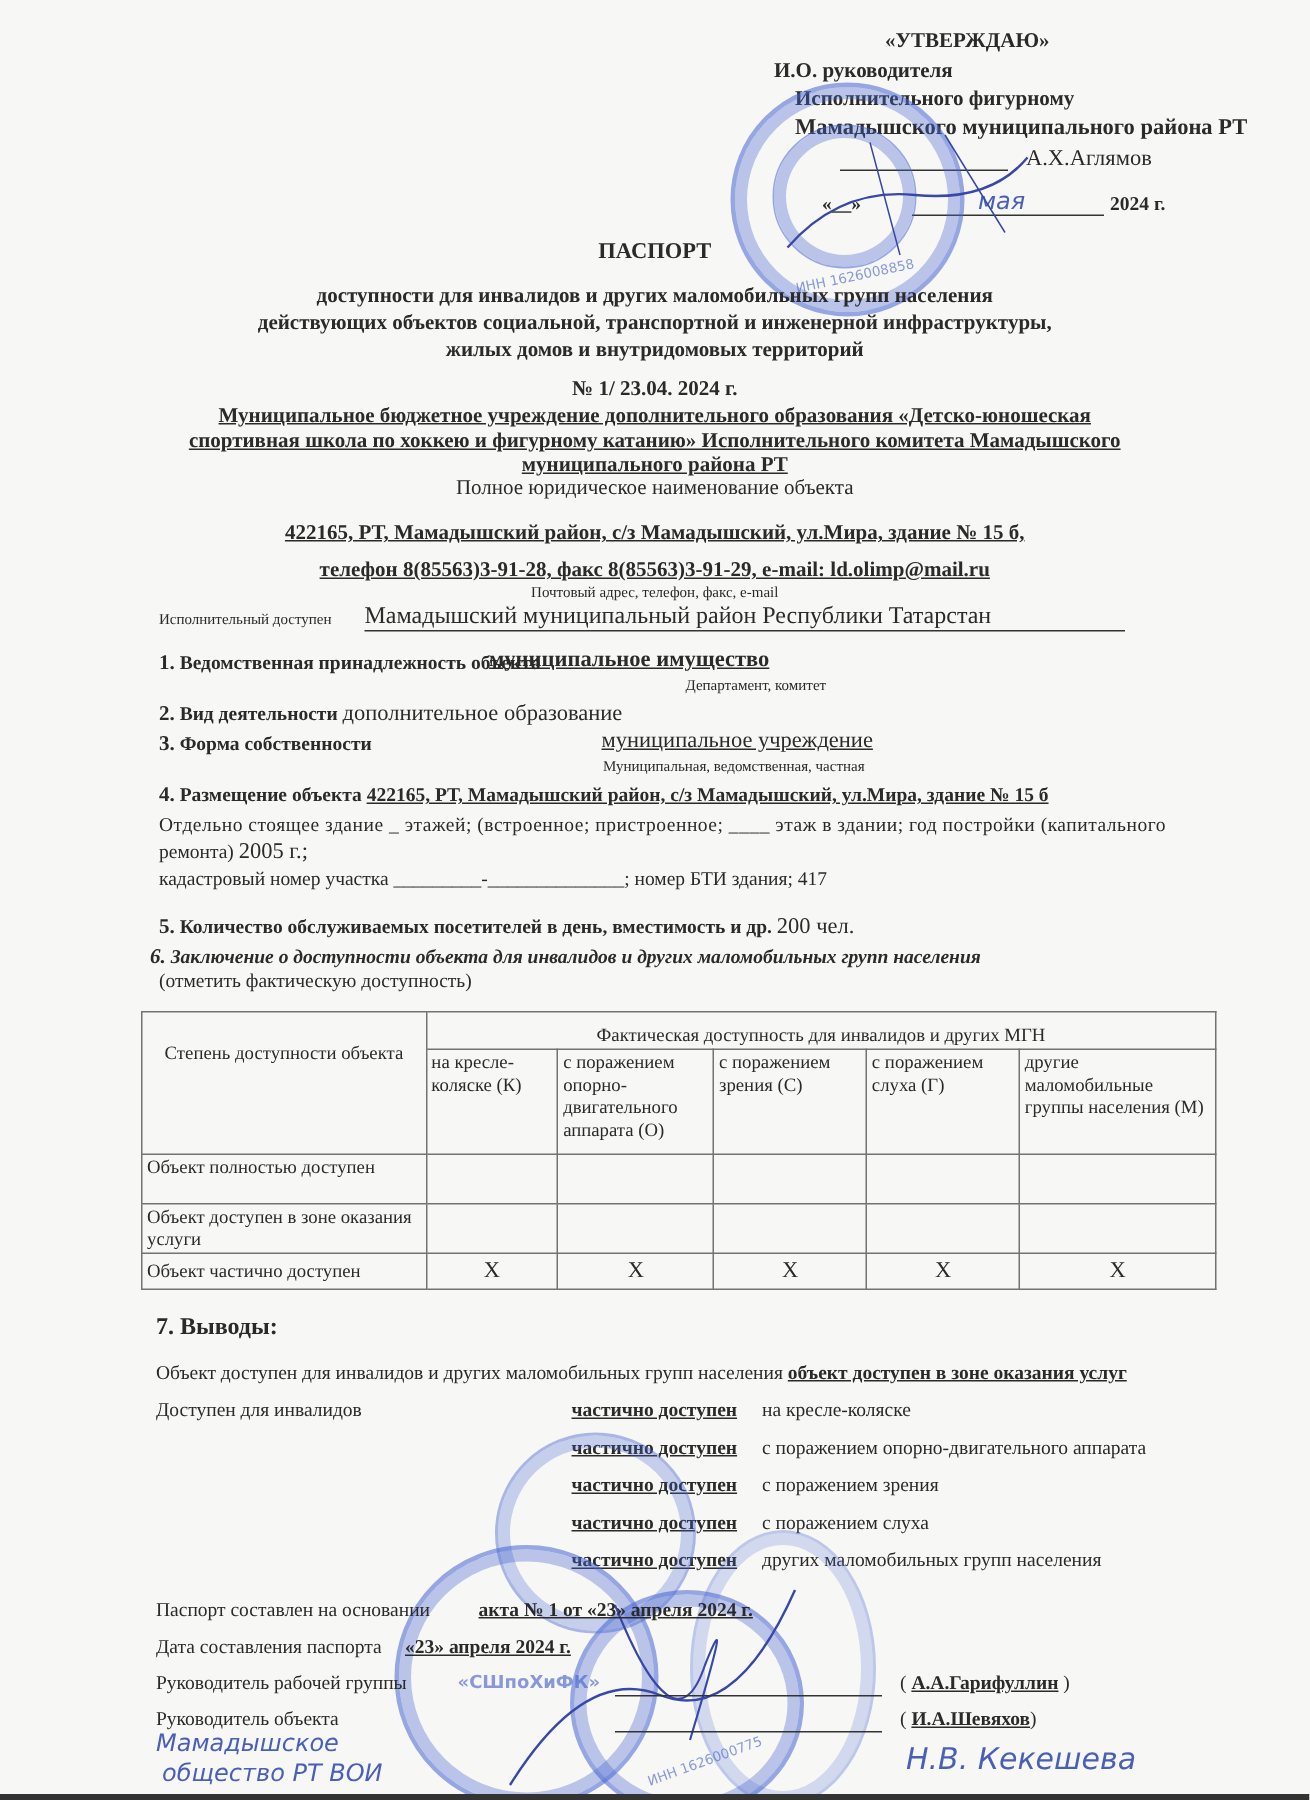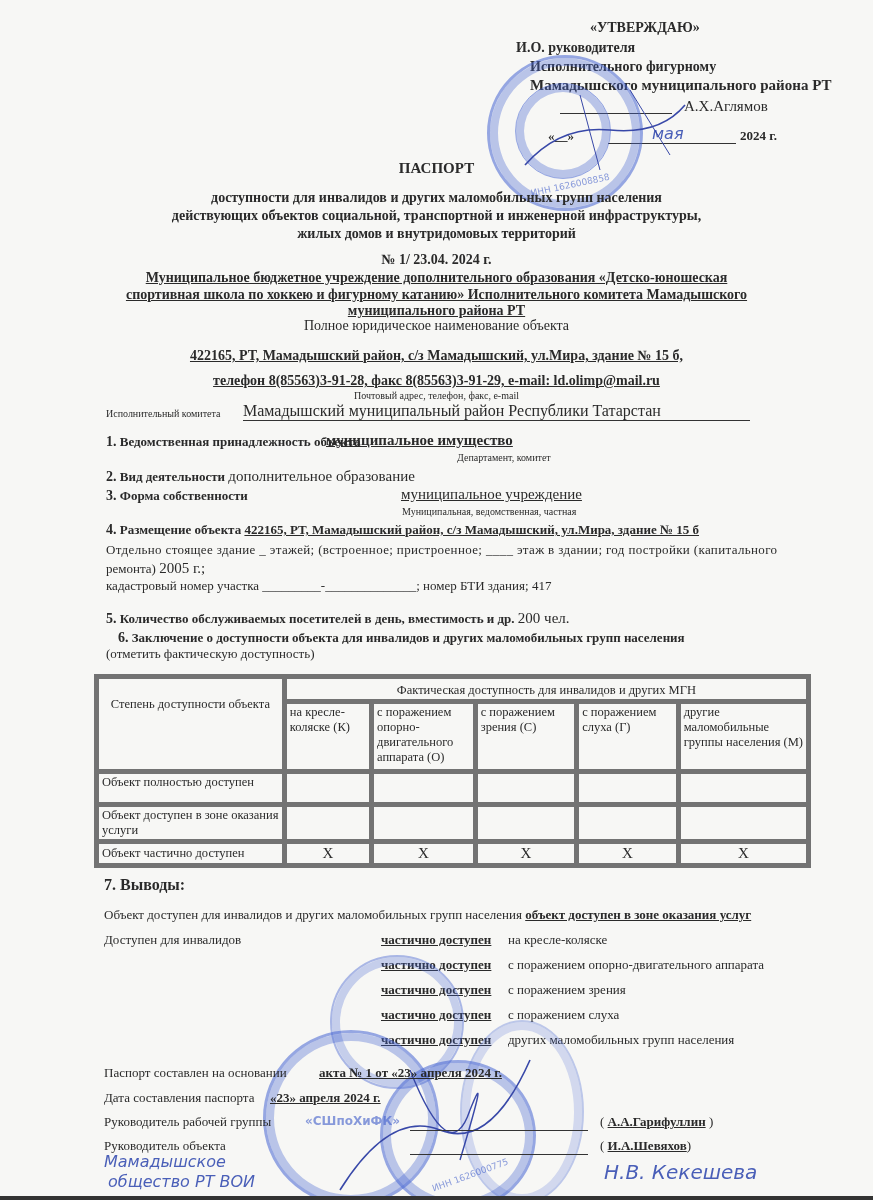--- a/index.html
+++ b/index.html
@@ -44,21 +44,21 @@
   #exec-value { left: 243px; top: 402px; font-size: 16px; border-bottom: 1px solid #333; width: 507px; }
 
   .num-item { font-size: 13px; font-weight: bold; }
   .num-item .d { font-size: 14px; }
   .val { font-weight: normal; font-size: 15px; }
 
   table#access {
     position: absolute; left: 94px; top: 674px; width: 717px;
     border-collapse: collapse; font-size: 12.5px; line-height: 15px;
   }
-  #access td { border: 5px solid #737373; vertical-align: top; padding: 1px 3px; }
+  #access td { border: 1px solid #737373; vertical-align: top; padding: 1px 3px; }
   #access td.x { text-align: center; vertical-align: middle; font-size: 15px; }
 
   .concl-q { left: 381px; font-size: 13px; font-weight: bold; text-decoration: underline; }
   .concl-a { left: 508px; font-size: 13px; }
   .sig-line { border-top: 1px solid #333; }
   .handwrite { font-family: "DejaVu Sans", sans-serif; font-style: italic; color: #4a5fb8; }
   #bottom-bar { left: 0; top: 1196px; width: 873px; height: 4px; background: #333; }
 </style>
 </head>
 <body>
@@ -89,21 +89,21 @@
 <div class="abs" id="number">№  1/ 23.04. 2024  г.</div>
 
 <div class="abs org" style="top:270px;">Муниципальное бюджетное учреждение дополнительного образования «Детско-юношеская</div>
 <div class="abs org" style="top:287px;">спортивная школа по хоккею и фигурному катанию» Исполнительного комитета Мамадышского</div>
 <div class="abs org" style="top:303px;">муниципального района РТ</div>
 <div class="abs" id="org-caption">Полное юридическое наименование объекта</div>
 
 <div class="abs addr" style="top:348px;">422165, РТ, Мамадышский район, с/з Мамадышский, ул.Мира, здание № 15 б,</div>
 <div class="abs addr" style="top:373px;">телефон 8(85563)3-91-28, факс 8(85563)3-91-29, e-mail: ld.olimp@mail.ru</div>
 <div class="abs" id="addr-caption">Почтовый адрес, телефон, факс, e-mail</div>
-<div class="abs" id="exec-label">Исполнительный комитета</div>
+<div class="abs" id="exec-label">Исполнительный доступен</div>
 <div class="abs" id="exec-value">Мамадышский муниципальный район Республики Татарстан</div>
 
 <div class="abs num-item" style="left:106px;top:434px;">
   <span class="d">1.</span>
   <span>Ведомственная принадлежность объекта</span>
 </div>
 <div class="abs u b" style="left:326px;top:432px;font-size:15px;">муниципальное имущество</div>
 <div class="abs sm" style="left:457px;top:452px;font-size:10px;">Департамент, комитет</div>
 
 <div class="abs num-item" style="left:106px;top:468px;text-align:right;">
@@ -131,21 +131,21 @@
   <span style="font-size:15px;">2005 г.;</span>
 </div>
 <div class="abs n13" style="left:106px;top:578px;">кадастровый номер участка _________-______________;  номер БТИ здания; 417</div>
 
 <div class="abs num-item" style="left:106px;top:610px;">
   <span class="d">5.</span>
   <span>Количество обслуживаемых посетителей в день, вместимость и др.</span>
   <span class="val">200 чел.</span>
 </div>
 
-<div class="abs num-item" style="left:118px;top:630px;">
+<div class="abs num-item" style="left:100px;top:630px;font-style:italic;">
   <span class="d">6.</span>
   <span>Заключение о доступности объекта для инвалидов и других  маломобильных групп населения</span>
 </div>
 <div class="abs n13" style="left:106px;top:646px;">(отметить фактическую доступность)</div>
 
 <table id="access">
   <colgroup>
     <col style="width:190px">
       <col style="width:88px">
       <col style="width:104px">

